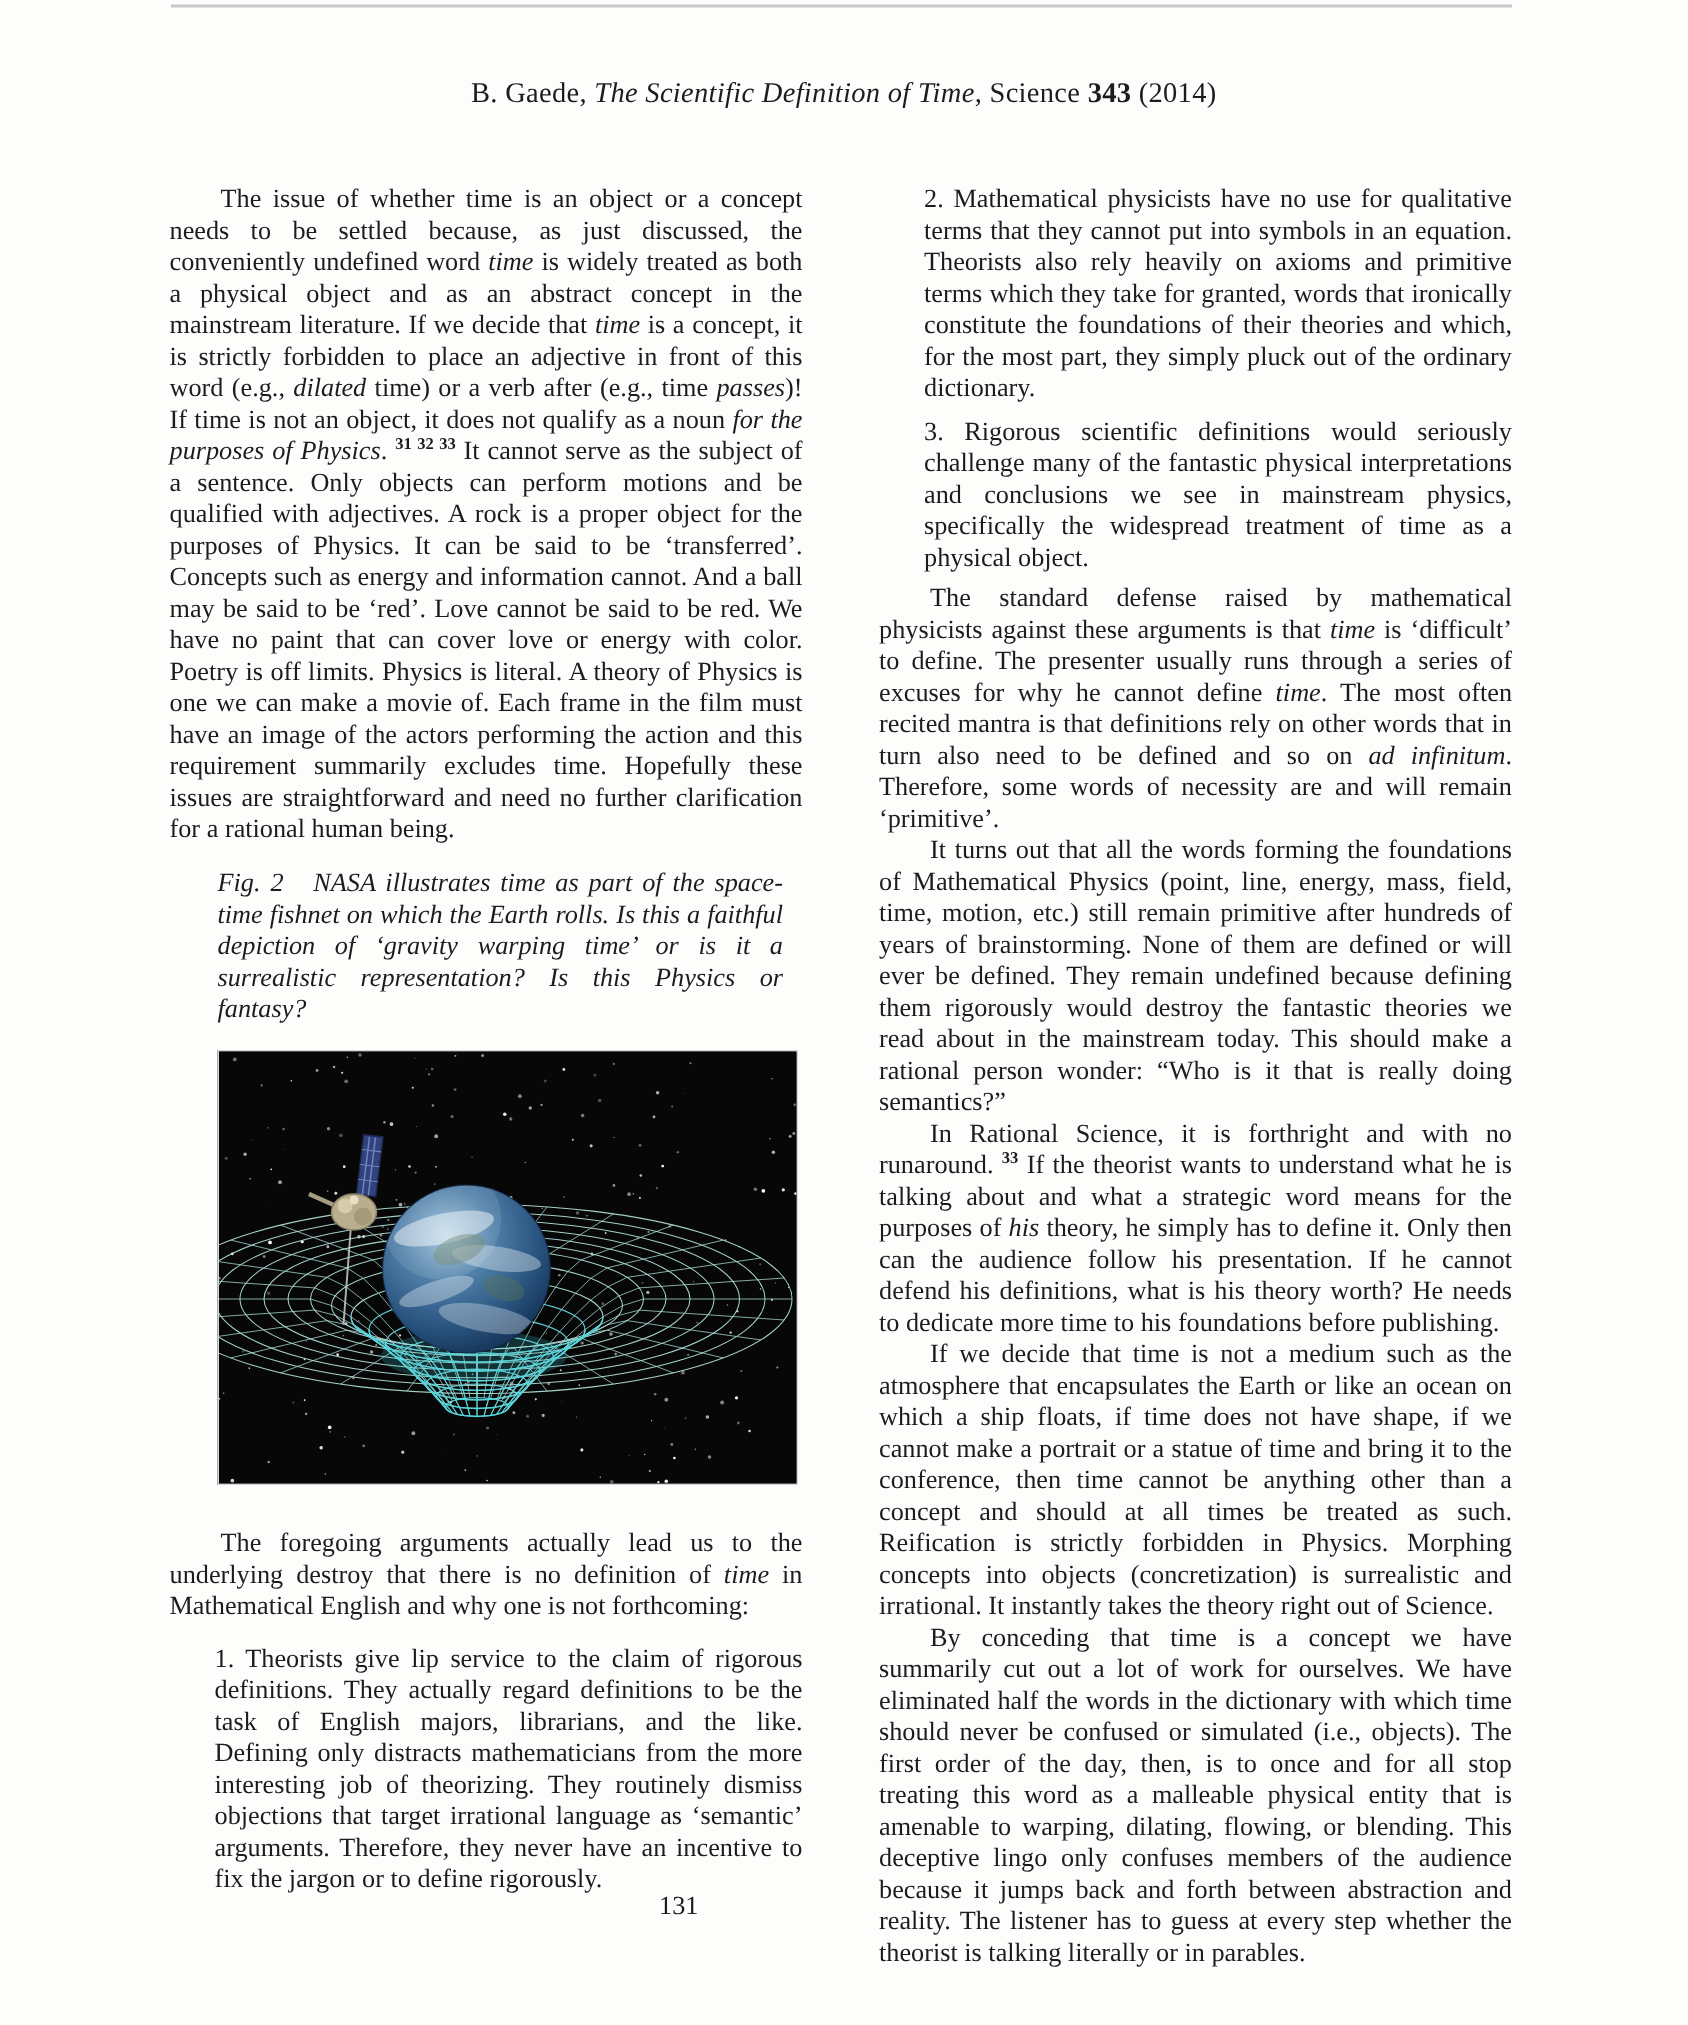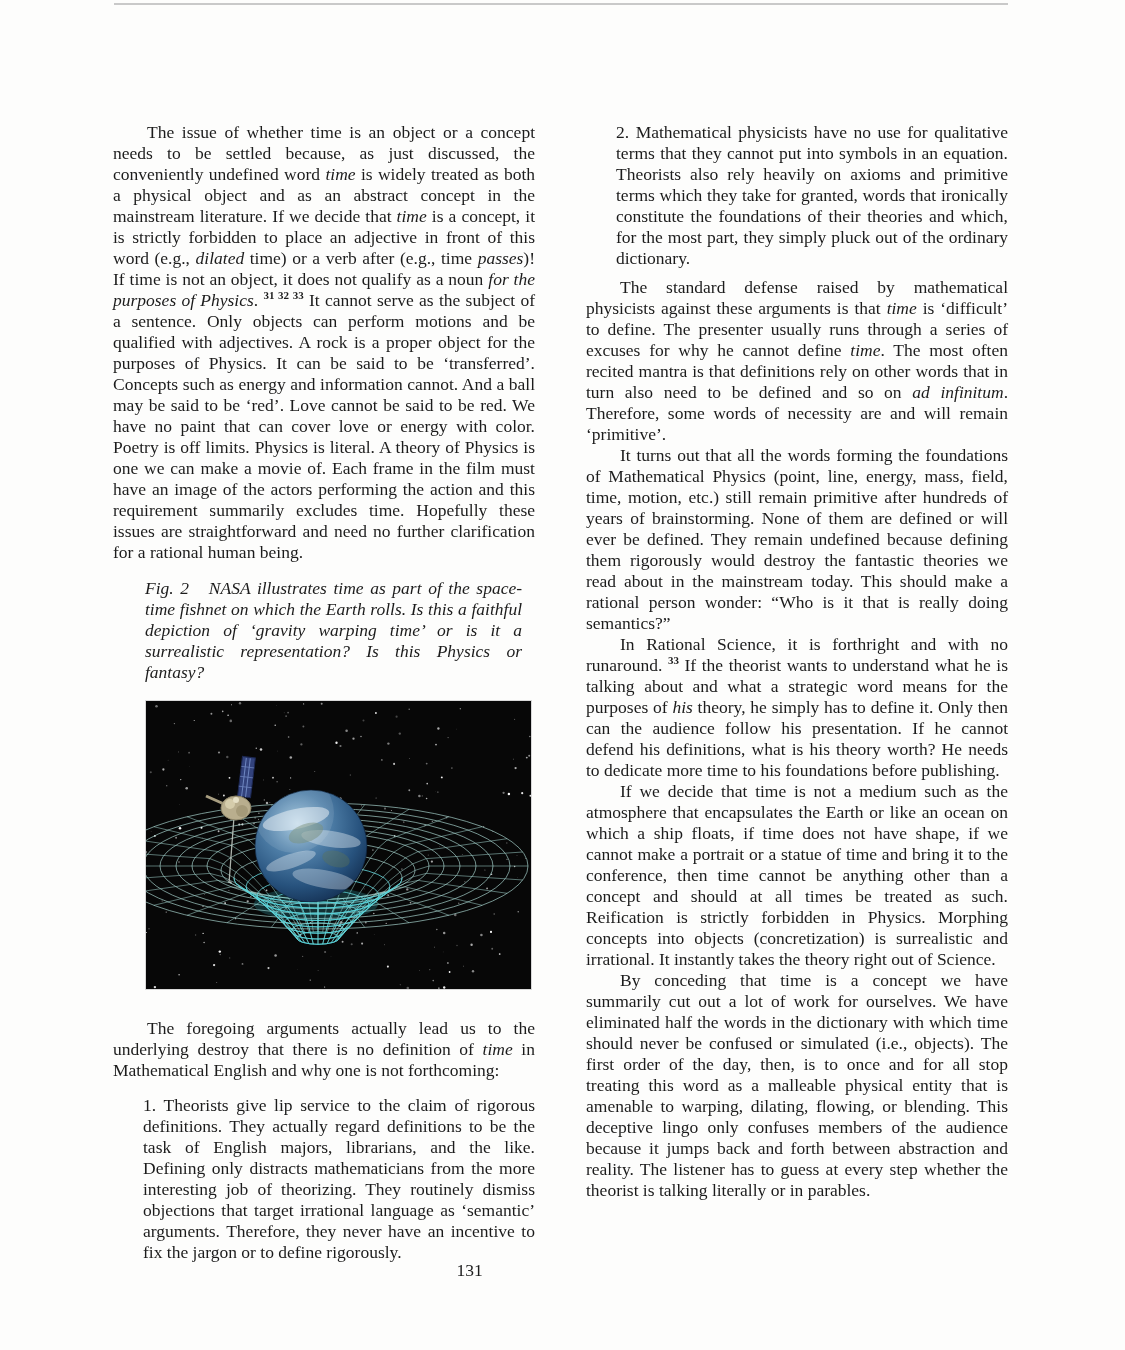--- a/index.html
+++ b/index.html
@@ -27,29 +27,29 @@
   .list-item-tight{margin:0 0 8px 30px;text-align:justify;}
   .figure-wrap{
     margin:0 0 28px 32px;width:385px;height:288px;
     border:1px solid #d8d8d8;box-sizing:content-box;background:#070707;
   }
   .figure-wrap svg{display:block;}
   sup{font-size:11px;line-height:0;vertical-align:super;}
   .page-number{
     position:absolute;top:1260px;left:0;width:905px;text-align:center;
     font-size:17.5px;
-    padding-left:17px;
   }
 </style>
 </head>
 <body>
 
 <div class="page">
   <div class="top-rule"></div>
 
+  <div class="header"><span>B. Gaede, </span><span style="font-style: italic;">The Scientific Definition of Time</span><span>, Science </span><span style="font-weight: bold;">343</span><span> (2014)</span></div>
 
   <div class="columns">
 
     <div class="col">
       <p class="para"><span>The issue of whether time is an object or a concept needs to be settled because, as just discussed, the conveniently undefined word </span><span style="font-style: italic;">time</span><span> is widely treated as both a physical object and as an abstract concept in the mainstream literature. If we decide that </span><span style="font-style: italic;">time</span><span> is a concept, it is strictly forbidden to place an adjective in front of this word (e.g., </span><span style="font-style: italic;">dilated</span><span> time) or a verb after (e.g., time </span><span style="font-style: italic;">passes</span><span>)! If time is not an object, it does not qualify as a noun </span><span style="font-style: italic;">for the purposes of Physics</span><span>. </span><sup style="font-weight: bold;">31 32 33</sup><span> It cannot serve as the subject of a sentence. Only objects can perform motions and be qualified with adjectives. A rock is a proper object for the purposes of Physics. It can be said to be ‘transferred’. Concepts such as energy and information cannot. And a ball may be said to be ‘red’. Love cannot be said to be red. We have no paint that can cover love or energy with color. Poetry is off limits. Physics is literal. A theory of Physics is one we can make a movie of. Each frame in the film must have an image of the actors performing the action and this requirement summarily excludes time. Hopefully these issues are straightforward and need no further clarification for a rational human being.</span></p>
 
       <div class="caption"><span style="font-style: italic;">Fig. 2&nbsp;&nbsp; NASA illustrates time as part of the space-time fishnet on which the Earth rolls. Is this a faithful depiction of ‘gravity warping time’ or is it a surrealistic representation? Is this Physics or fantasy?</span></div>
 
       <div class="figure-wrap">
         <svg width="385" height="288" viewBox="0 0 385 288" xmlns="http://www.w3.org/2000/svg">
@@ -408,20 +408,21 @@
           </g>
         </svg>
       </div>
 
       <p class="para"><span>The foregoing arguments actually lead us to the underlying destroy that there is no definition of </span><span style="font-style: italic;">time</span><span> in Mathematical English and why one is not forthcoming:</span></p>
       <div class="list-item"><span>1. Theorists give lip service to the claim of rigorous definitions. They actually regard definitions to be the task of English majors, librarians, and the like. Defining only distracts mathematicians from the more interesting job of theorizing. They routinely dismiss objections that target irrational language as ‘semantic’ arguments. Therefore, they never have an incentive to fix the jargon or to define rigorously.</span></div>
     </div>
 
     <div class="col">
       <div class="list-item-tight"><span>2. Mathematical physicists have no use for qualitative terms that they cannot put into symbols in an equation. Theorists also rely heavily on axioms and primitive terms which they take for granted, words that ironically constitute the foundations of their theories and which, for the most part, they simply pluck out of the ordinary dictionary.</span></div>
+      <div class="list-item" style="margin-top:0;margin-bottom:6px;"><span>3. Rigorous scientific definitions would seriously challenge many of the fantastic physical interpretations and conclusions we see in mainstream physics, specifically the widespread treatment of time as a physical object.</span></div>
       <p class="para"><span>The standard defense raised by mathematical physicists against these arguments is that </span><span style="font-style: italic;">time</span><span> is ‘difficult’ to define. The presenter usually runs through a series of excuses for why he cannot define </span><span style="font-style: italic;">time</span><span>. The most often recited mantra is that definitions rely on other words that in turn also need to be defined and so on </span><span style="font-style: italic;">ad infinitum</span><span>. Therefore, some words of necessity are and will remain ‘primitive’.</span></p>
       <p class="para"><span>It turns out that all the words forming the foundations of Mathematical Physics (point, line, energy, mass, field, time, motion, etc.) still remain primitive after hundreds of years of brainstorming. None of them are defined or will ever be defined. They remain undefined because defining them rigorously would destroy the fantastic theories we read about in the mainstream today. This should make a rational person wonder: “Who is it that is really doing semantics?”</span></p>
       <p class="para"><span>In Rational Science, it is forthright and with no runaround. </span><sup style="font-weight: bold;">33</sup><span> If the theorist wants to understand what he is talking about and what a strategic word means for the purposes of </span><span style="font-style: italic;">his</span><span> theory, he simply has to define it. Only then can the audience follow his presentation. If he cannot defend his definitions, what is his theory worth? He needs to dedicate more time to his foundations before publishing.</span></p>
       <p class="para"><span>If we decide that time is not a medium such as the atmosphere that encapsulates the Earth or like an ocean on which a ship floats, if time does not have shape, if we cannot make a portrait or a statue of time and bring it to the conference, then time cannot be anything other than a concept and should at all times be treated as such. Reification is strictly forbidden in Physics. Morphing concepts into objects (concretization) is surrealistic and irrational. It instantly takes the theory right out of Science.</span></p>
       <p class="para"><span>By conceding that time is a concept we have summarily cut out a lot of work for ourselves. We have eliminated half the words in the dictionary with which time should never be confused or simulated (i.e., objects). The first order of the day, then, is to once and for all stop treating this word as a malleable physical entity that is amenable to warping, dilating, flowing, or blending. This deceptive lingo only confuses members of the audience because it jumps back and forth between abstraction and reality. The listener has to guess at every step whether the theorist is talking literally or in parables.</span></p>
     </div>
 
   </div>
 
   <div class="page-number">131</div>

